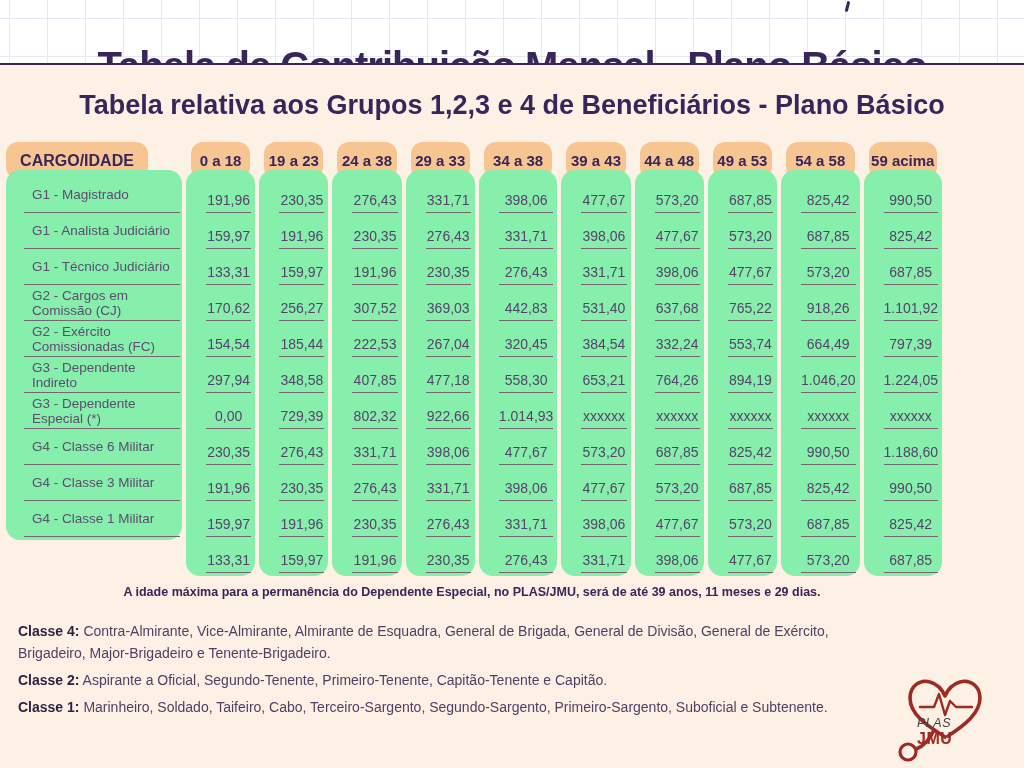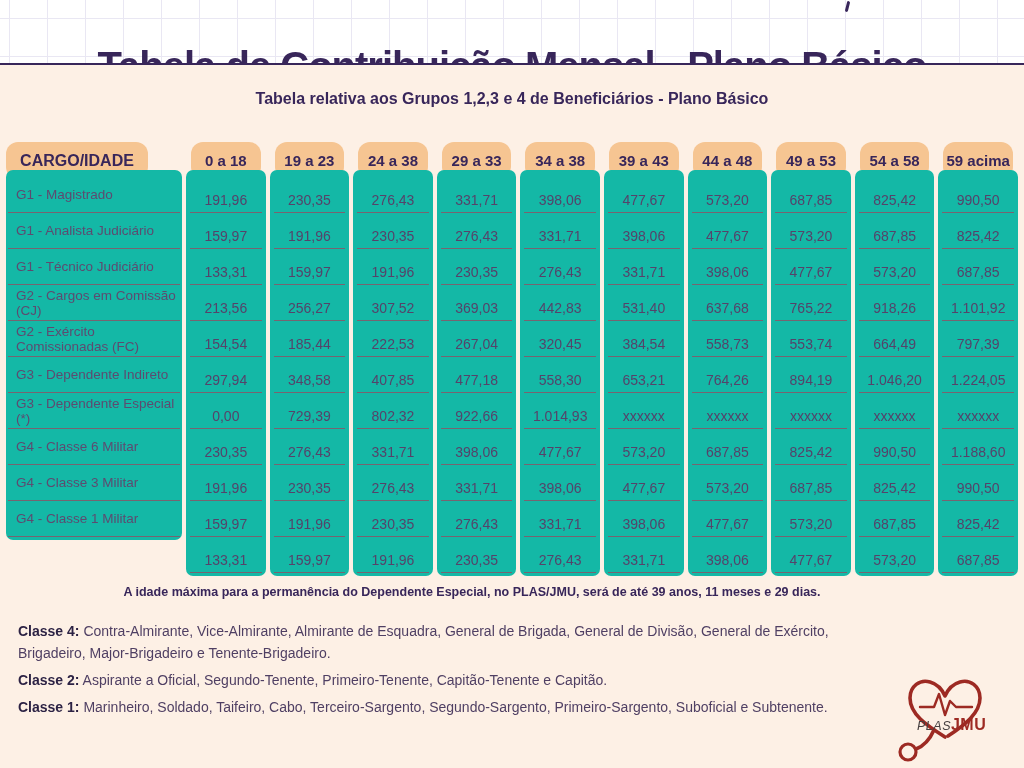--- a/index.html
+++ b/index.html
@@ -15,50 +15,50 @@
   .pen-tick{position:absolute;left:846px;top:1px;width:3px;height:11px;background:#38265a;
     border-radius:2px;transform:rotate(14deg);}
   .main-title{position:absolute;top:17px;left:0;width:1024px;text-align:center;
     font-size:40px;font-weight:900;letter-spacing:-1px;color:#38265a;white-space:nowrap;}
   .divider{position:absolute;top:63px;left:0;width:1024px;height:2px;background:#38265a;}
 
   
   .cream{position:absolute;top:65px;left:0;width:1024px;height:703px;background:#fdf0e5;}
 
   .subtitle{position:absolute;top:90px;left:0;width:1024px;text-align:center;
-    font-size:16px;font-weight:bold;color:#38265a;}
-
-  
-  .contrib-table{position:absolute;top:142px;left:6px;width:1012px;
+    font-size:27px;font-weight:bold;color:#38265a;}
+
+  
+  .contrib-table{position:absolute;top:142px;left:6px;width:936px;
     display:grid;grid-template-columns:176px repeat(10,1fr);column-gap:4px;}
   .t-col{position:relative;}
   .chip{position:relative;z-index:1;height:37px;background:#f6c592;border-radius:12px;
     display:flex;align-items:center;justify-content:center;
     font-weight:800;color:#38265a;font-size:15px;letter-spacing:0;}
   .chip.corner{width:142px;font-size:16px;}
   .chip.age{margin:0 5px;}
-  .col-body{position:relative;z-index:2;margin-top:-9px;background:#14b8a6;
-    border-radius:7px;padding:7px 0 3px 0;}
+  .col-body{position:relative;z-index:2;margin-top:-9px;background:#86efac;
+    border-radius:14px;padding:7px 0 3px 16px;}
   .cell{height:36px;box-sizing:border-box;margin:0 4px;border-bottom:1px solid #776470;
     display:flex;align-items:flex-end;justify-content:center;
     padding-bottom:4px;font-size:14px;color:#55436a;}
   .cell.label{margin:0 2px;justify-content:flex-start;align-items:center;
     padding:0 2px 0 8px;font-size:13.5px;line-height:15px;color:#5d4b70;text-align:left;}
 
   .max-age-note{position:absolute;top:585px;left:0;width:944px;text-align:center;
     font-size:12.5px;font-weight:bold;color:#38265a;}
 
   .classes{position:absolute;top:620px;left:18px;width:860px;}
   .class-line{margin:0 0 5px 0;font-size:14px;line-height:22px;color:#4f3f63;}
   .class-line b{color:#2c2244;}
 
   
   .logo{position:absolute;right:14px;bottom:4px;width:128px;height:94px;}
   .logo svg{position:absolute;left:0;top:0;}
-  .logo-text{position:absolute;left:35px;top:46px;display:flex;align-items:baseline;}
+  .logo-text{position:absolute;left:35px;top:46px;display:flex;align-items:baseline;flex-direction:column;}
   .logo-plas{font-size:12.5px;font-style:italic;color:#474041;letter-spacing:0.5px;}
   .logo-jmu{font-size:16px;font-weight:900;color:#9d2a23;letter-spacing:0.5px;}
 </style>
 </head>
 <body>
 
 <div class="page">
 
   <div class="top-band"></div>
   <div class="pen-tick"></div>
@@ -84,21 +84,21 @@
           <div class="cell label">G4 - Classe 3 Militar</div>
           <div class="cell label">G4 - Classe 1 Militar</div>
         </div>
       </div>
       <div class="t-col">
         <div class="chip age">0 a 18</div>
         <div class="col-body">
           <div class="cell ">191,96</div>
           <div class="cell ">159,97</div>
           <div class="cell ">133,31</div>
-          <div class="cell ">213,56</div>
+          <div class="cell ">170,62</div>
           <div class="cell ">154,54</div>
           <div class="cell ">297,94</div>
           <div class="cell ">0,00</div>
           <div class="cell ">230,35</div>
           <div class="cell ">191,96</div>
           <div class="cell ">159,97</div>
           <div class="cell ">133,31</div>
         </div>
       </div>
       <div class="t-col">
@@ -181,21 +181,21 @@
           <div class="cell ">331,71</div>
         </div>
       </div>
       <div class="t-col">
         <div class="chip age">44 a 48</div>
         <div class="col-body">
           <div class="cell ">573,20</div>
           <div class="cell ">477,67</div>
           <div class="cell ">398,06</div>
           <div class="cell ">637,68</div>
-          <div class="cell ">558,73</div>
+          <div class="cell ">332,24</div>
           <div class="cell ">764,26</div>
           <div class="cell ">xxxxxx</div>
           <div class="cell ">687,85</div>
           <div class="cell ">573,20</div>
           <div class="cell ">477,67</div>
           <div class="cell ">398,06</div>
         </div>
       </div>
       <div class="t-col">
         <div class="chip age">49 a 53</div>

